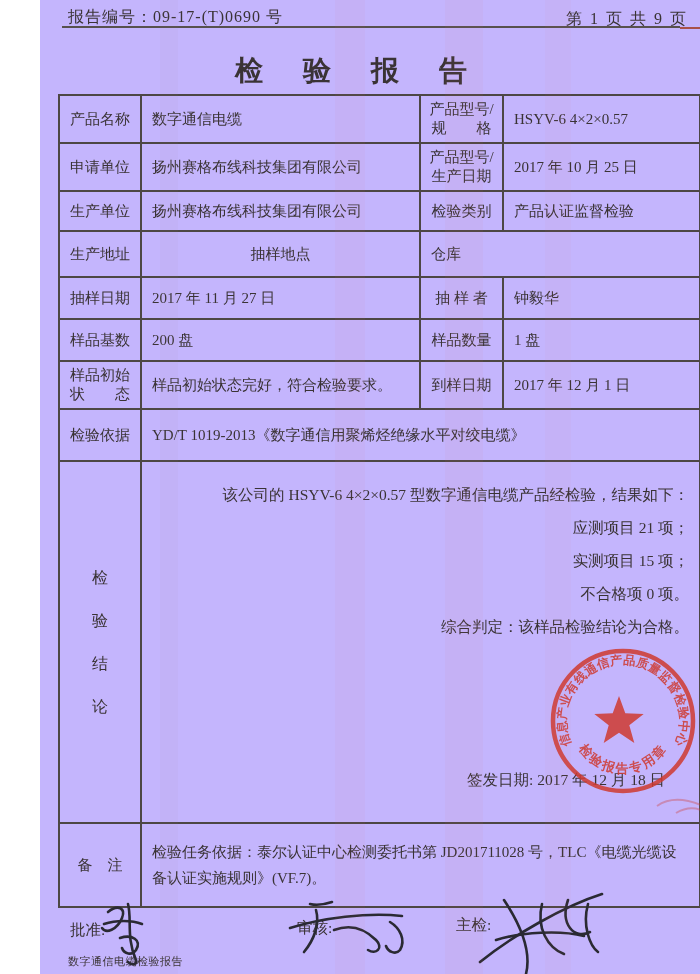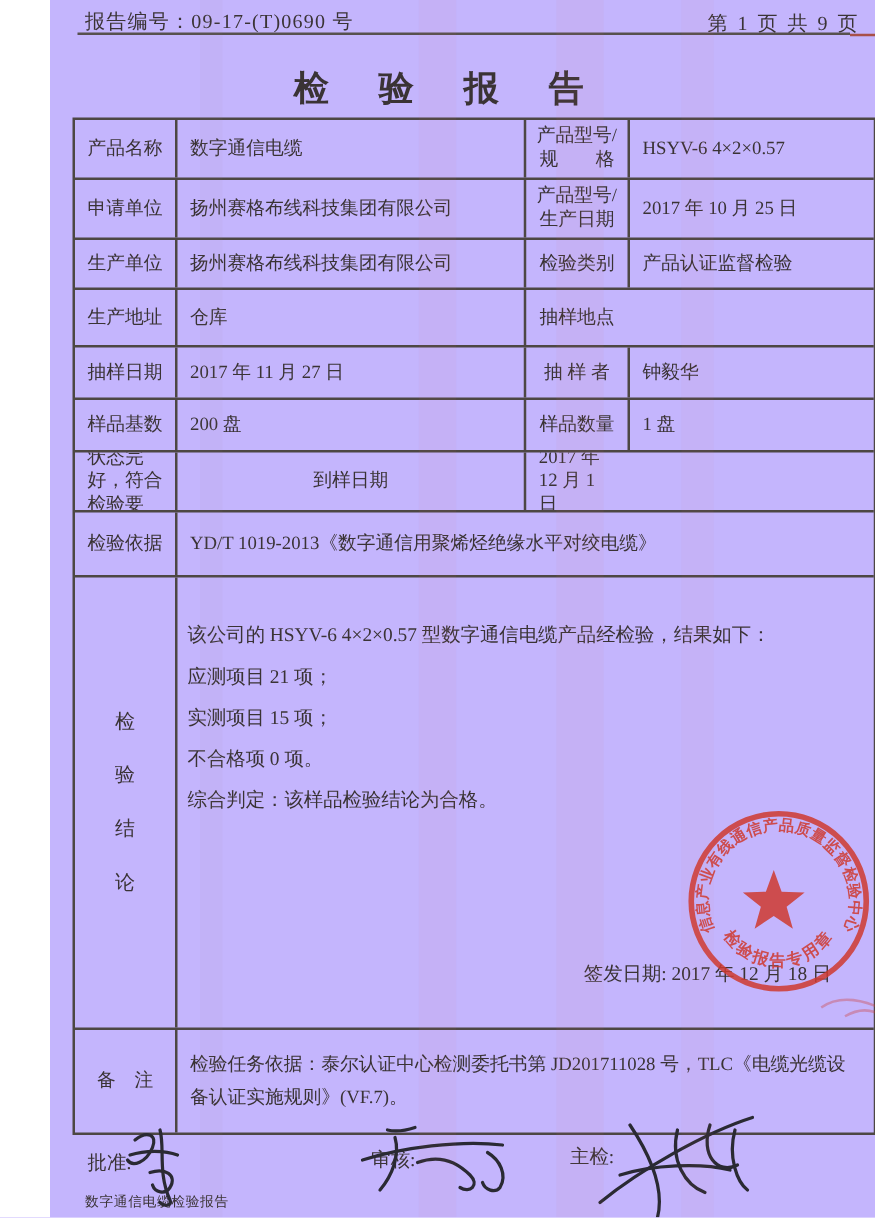--- a/index.html
+++ b/index.html
@@ -35,21 +35,21 @@
         align-items:center;font-size:15px;line-height:19px;overflow:hidden;}
   .cell:first-child{border-left:none;}
   .lc{justify-content:center;text-align:center;flex-direction:column;}
   .vc{justify-content:flex-start;padding-left:10px;padding-right:10px;}
   .r1{height:46px}.r2{height:46px}.r3{height:38px}.r4{height:44px}.r5{height:40px}
   .r6{height:40px}.r7{height:46px}.r8{height:50px}.r9{height:360px}.r10{height:82px}
 
   .vlabel{display:flex;flex-direction:column;justify-content:center;align-items:center;gap:24px;
           font-size:16px;}
   .concl{position:relative;display:block;}
-  .concl-lines{padding:30px 10px 0 8px;font-size:15.5px;line-height:33px;}
+  .concl-lines{padding:16px 10px 0 8px;font-size:15.5px;line-height:33px;text-align:right;}
   .sign-date{position:absolute;left:325px;top:308px;font-size:15.5px;white-space:nowrap;z-index:1;}
   .remark-val{align-items:center;line-height:26px;padding-right:14px;}
 
   .foot-label{position:absolute;font-size:15.5px;z-index:3;}
   .fl-approve{left:30px;top:920px;}
   .fl-review{left:257px;top:918px;}
   .fl-chief{left:416px;top:915px;}
   .doc-name{position:absolute;left:28px;top:954px;font-size:11px;letter-spacing:0.5px;}
 
   .overlay{position:absolute;left:0;top:0;width:700px;height:974px;z-index:5;pointer-events:none;}
@@ -93,36 +93,40 @@
       <div class="cell vc">2017 年 10 月 25 日</div>
     </div>
     <div class="row r3">
       <div class="cell lc">生产单位</div>
       <div class="cell vc">扬州赛格布线科技集团有限公司</div>
       <div class="cell lc">检验类别</div>
       <div class="cell vc">产品认证监督检验</div>
     </div>
     <div class="row r4">
       <div class="cell lc">生产地址</div>
+      <div class="cell lc">抽样地点</div>
       <div class="cell vc">仓库</div>
-      <div class="cell lc">抽样地点</div>
     </div>
     <div class="row r5">
       <div class="cell lc">抽样日期</div>
       <div class="cell vc">2017 年 11 月 27 日</div>
       <div class="cell lc">抽 样 者</div>
       <div class="cell vc">钟毅华</div>
     </div>
     <div class="row r6">
       <div class="cell lc">样品基数</div>
       <div class="cell vc">200 盘</div>
       <div class="cell lc">样品数量</div>
       <div class="cell vc">1 盘</div>
     </div>
     <div class="row r7">
+      <div class="cell lc">
+        <span>样品初始</span>
+        <span>状　　态</span>
+      </div>
       <div class="cell vc">样品初始状态完好，符合检验要求。</div>
       <div class="cell lc">到样日期</div>
       <div class="cell vc">2017 年 12 月 1 日</div>
     </div>
     <div class="row r8 span2">
       <div class="cell lc">检验依据</div>
       <div class="cell vc">YD/T 1019-2013《数字通信用聚烯烃绝缘水平对绞电缆》</div>
     </div>
     <div class="row r9 span2">
       <div class="cell lc vlabel">

